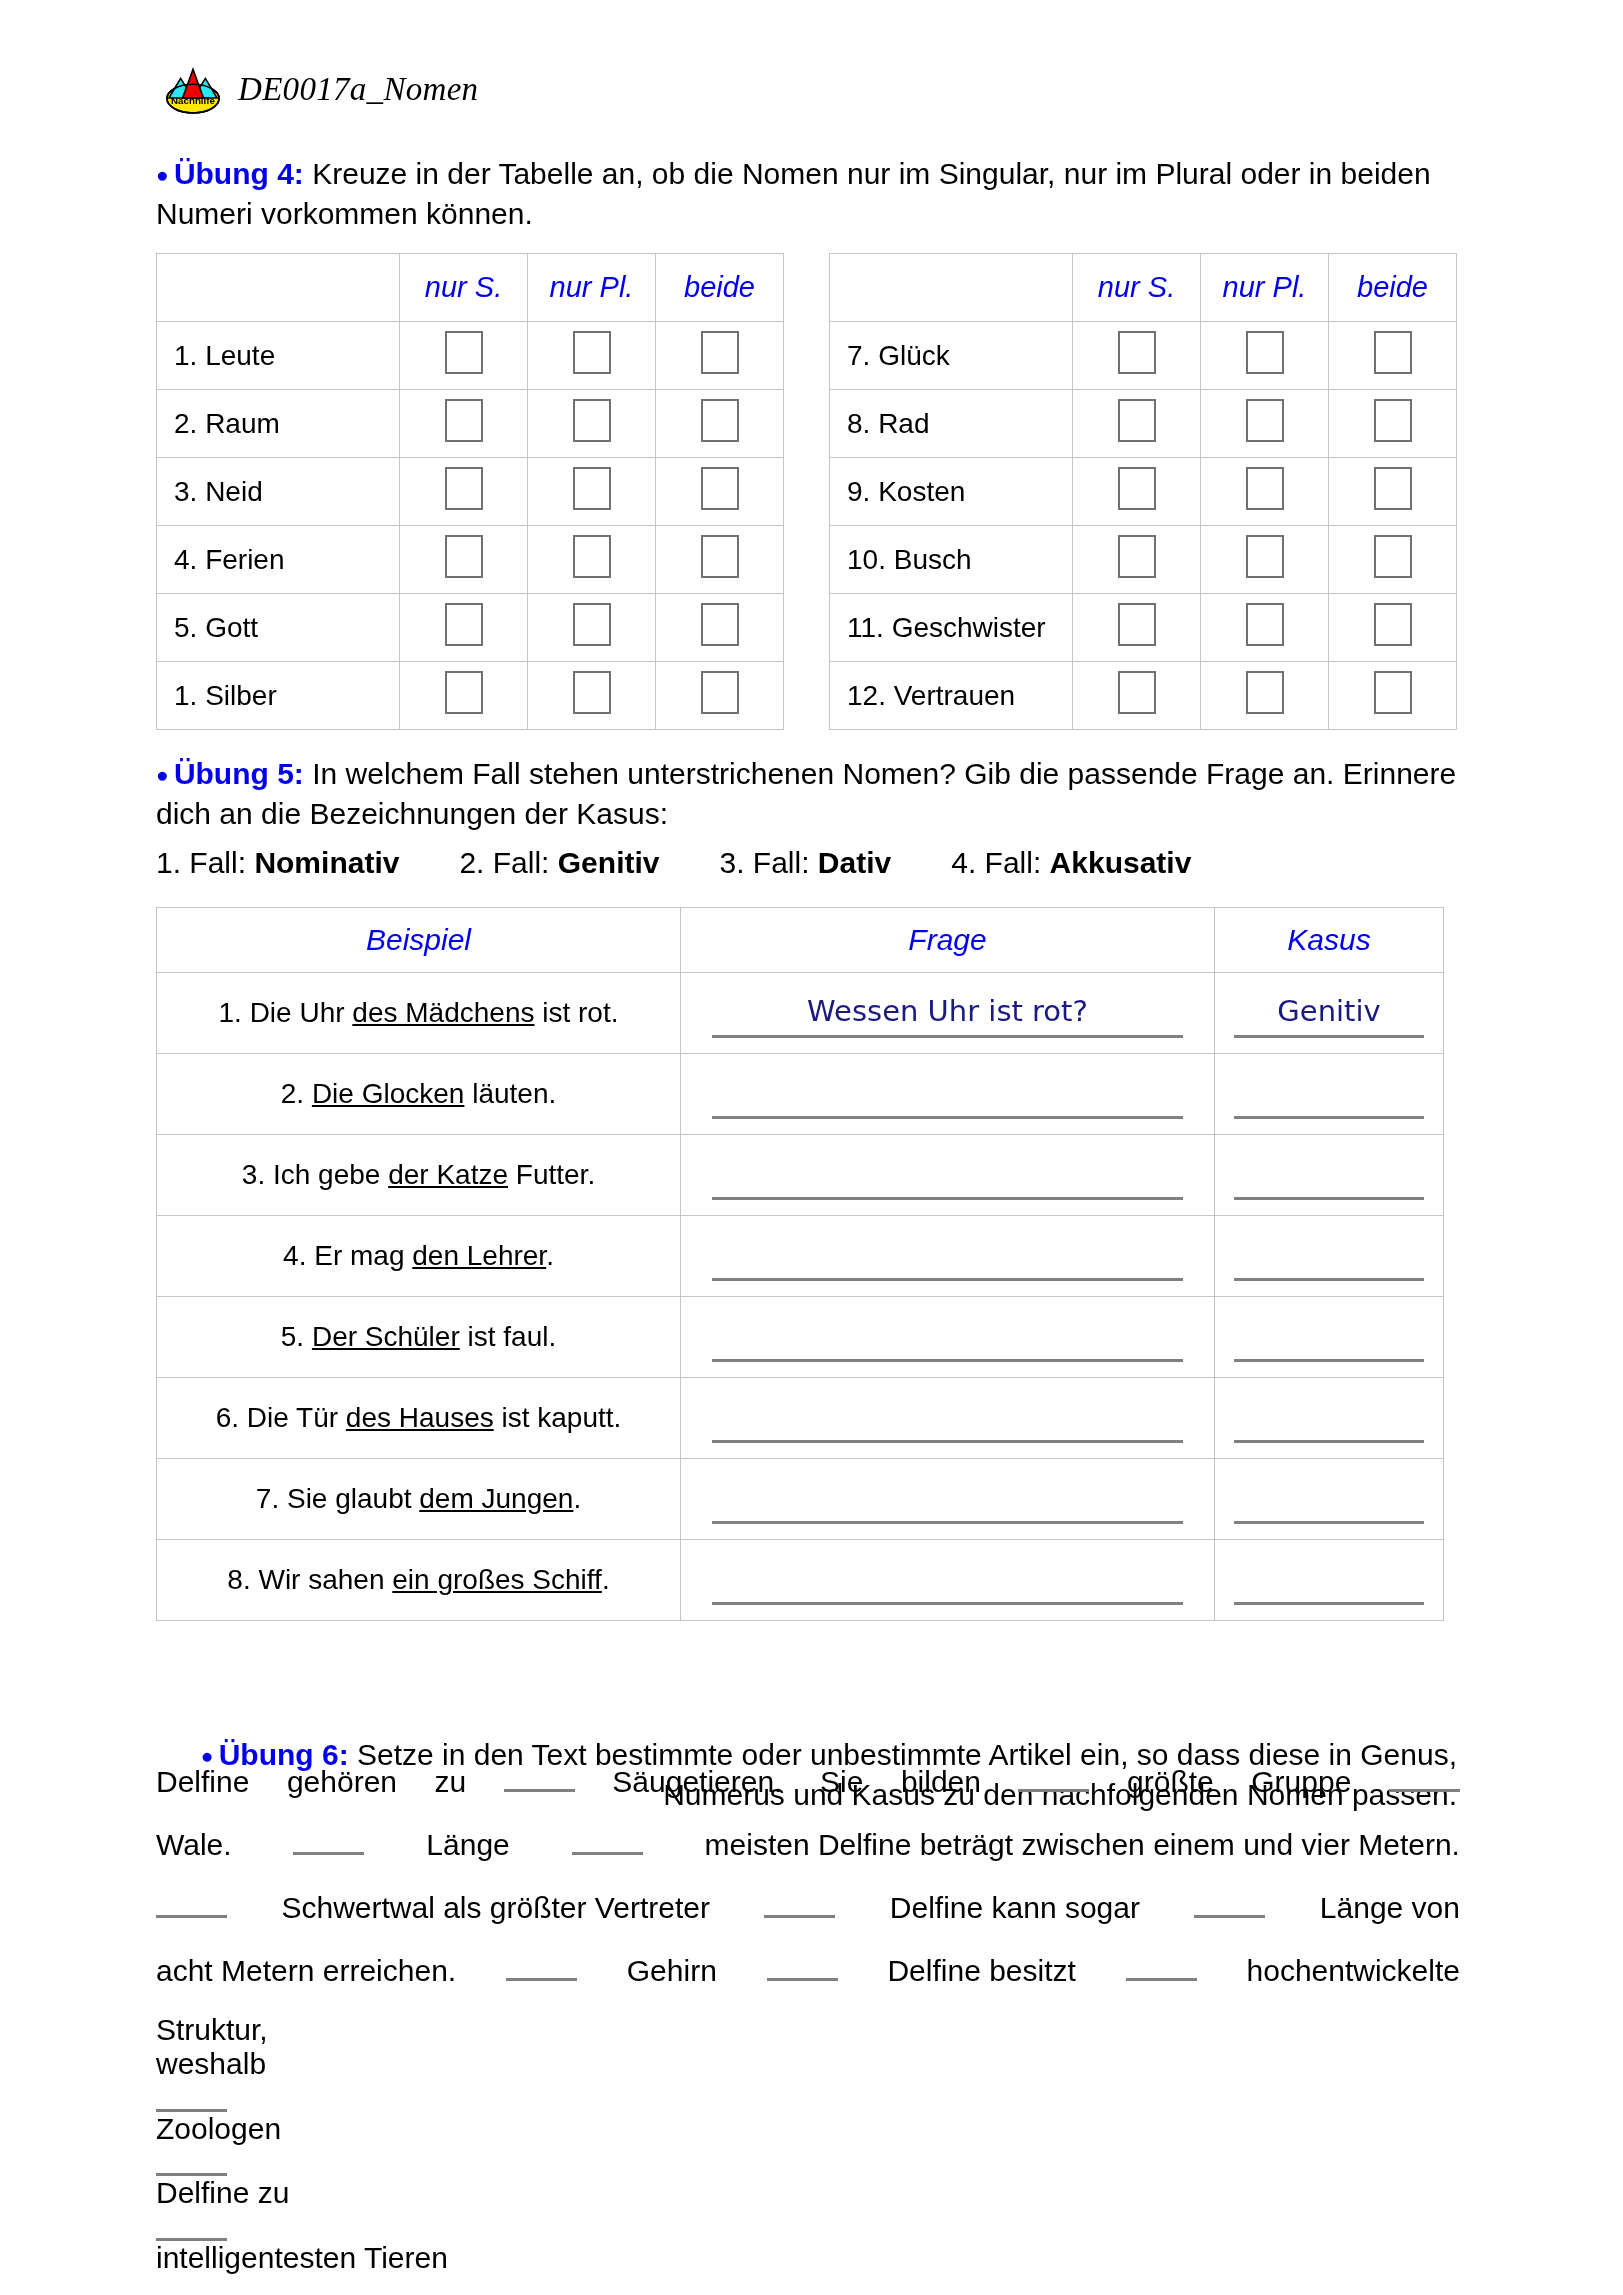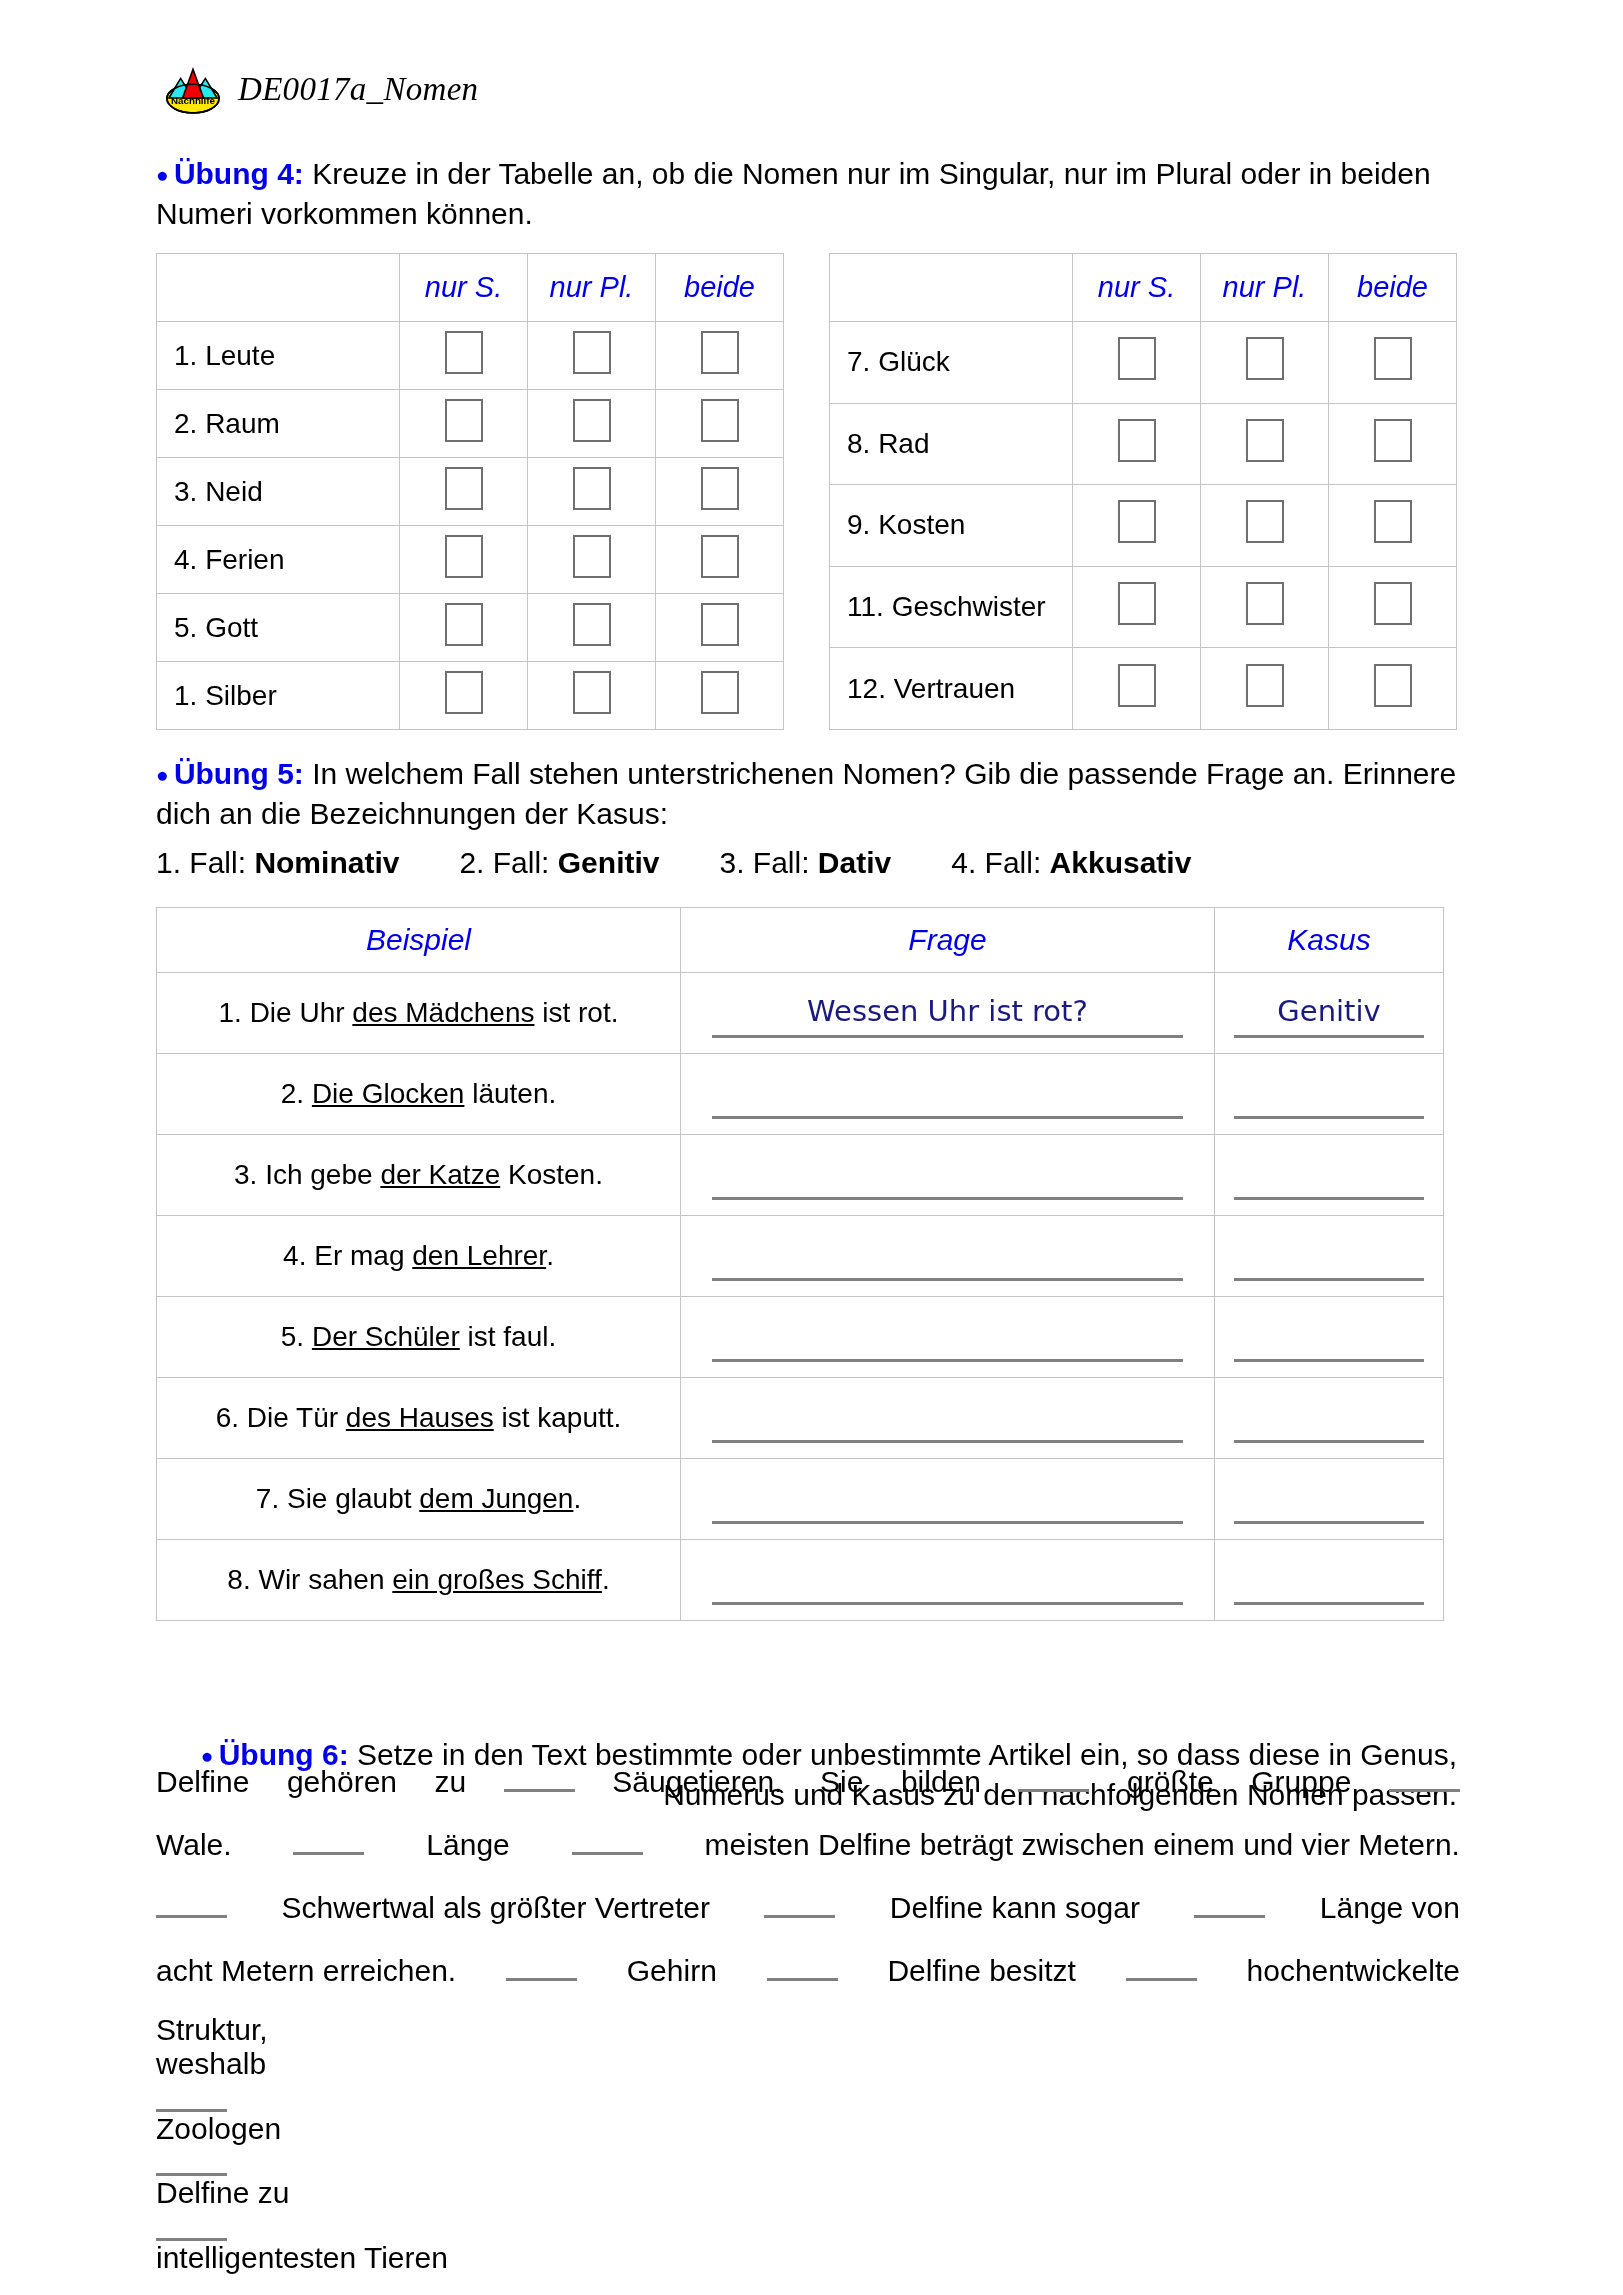--- a/index.html
+++ b/index.html
@@ -327,20 +327,26 @@
           <td class="cb-cell"><span class="checkbox"></span></td>
           <td class="cb-cell"><span class="checkbox"></span></td>
         </tr>
         <tr>
           <td class="cb-name">9. Kosten</td>
           <td class="cb-cell"><span class="checkbox"></span></td>
           <td class="cb-cell"><span class="checkbox"></span></td>
           <td class="cb-cell"><span class="checkbox"></span></td>
         </tr>
         <tr>
+          <td class="cb-name">10. Busch</td>
+          <td class="cb-cell"><span class="checkbox"></span></td>
+          <td class="cb-cell"><span class="checkbox"></span></td>
+          <td class="cb-cell"><span class="checkbox"></span></td>
+        </tr>
+        <tr>
           <td class="cb-name">11. Geschwister</td>
           <td class="cb-cell"><span class="checkbox"></span></td>
           <td class="cb-cell"><span class="checkbox"></span></td>
           <td class="cb-cell"><span class="checkbox"></span></td>
         </tr>
         <tr>
           <td class="cb-name">12. Vertrauen</td>
           <td class="cb-cell"><span class="checkbox"></span></td>
           <td class="cb-cell"><span class="checkbox"></span></td>
           <td class="cb-cell"><span class="checkbox"></span></td>
@@ -389,21 +395,21 @@
         </td>
         <td class="k-answer">
           <span class="answer-line frage"></span>
         </td>
         <td class="k-answer">
           <span class="answer-line kasus"></span>
         </td>
       </tr>
       <tr>
         <td class="k-beispiel">
-          <span>3. Ich gebe </span><u>der Katze</u><span> Kosten.</span>
+          <span>3. Ich gebe </span><u>der Katze</u><span> Futter.</span>
         </td>
         <td class="k-answer">
           <span class="answer-line frage"></span>
         </td>
         <td class="k-answer">
           <span class="answer-line kasus"></span>
         </td>
       </tr>
       <tr>
         <td class="k-beispiel">

